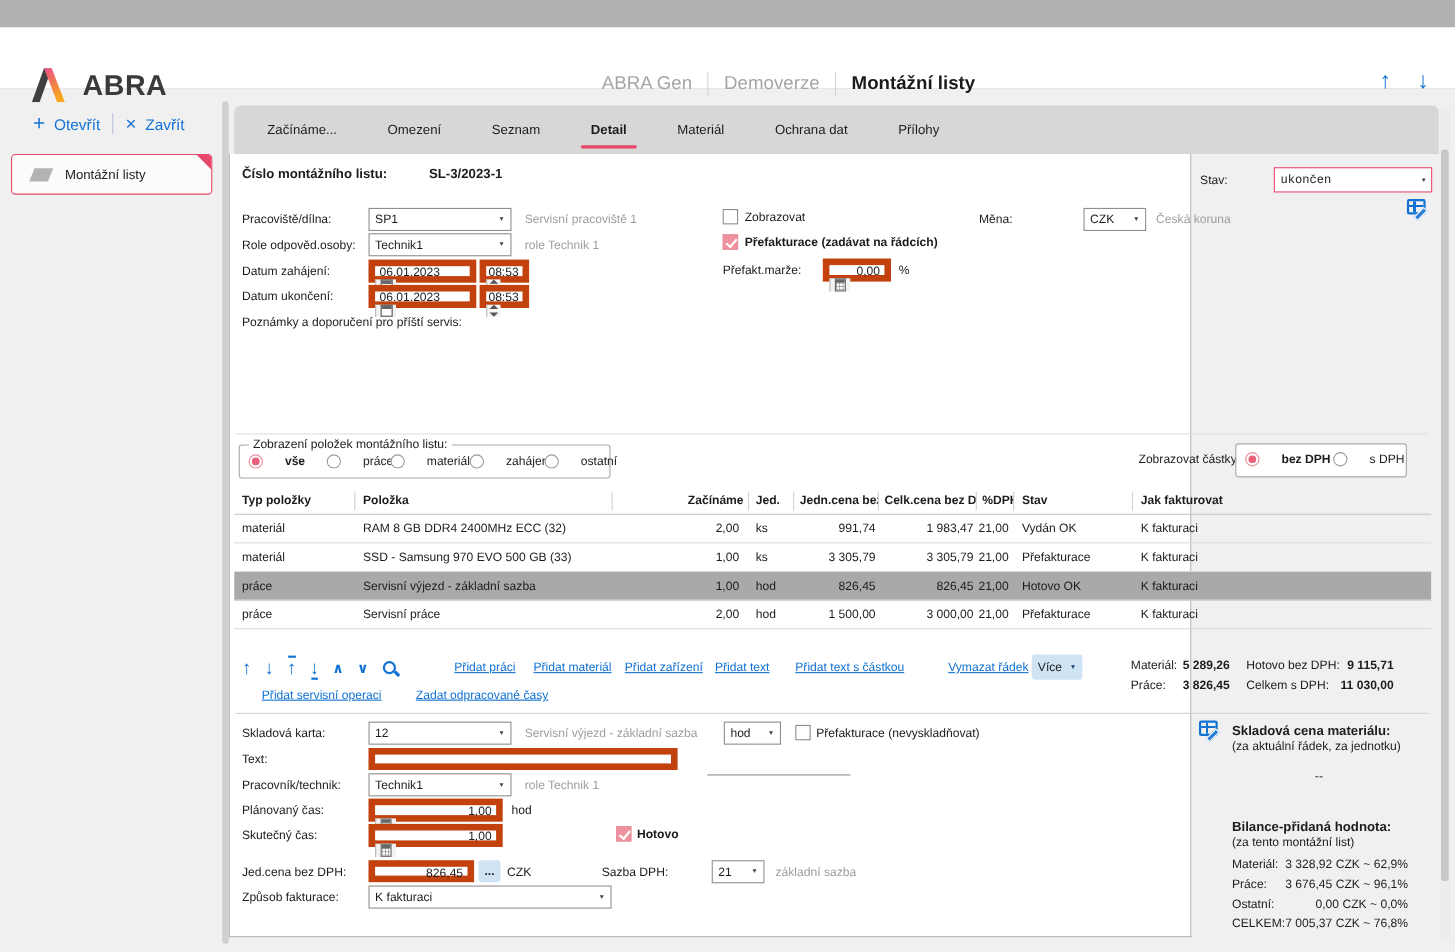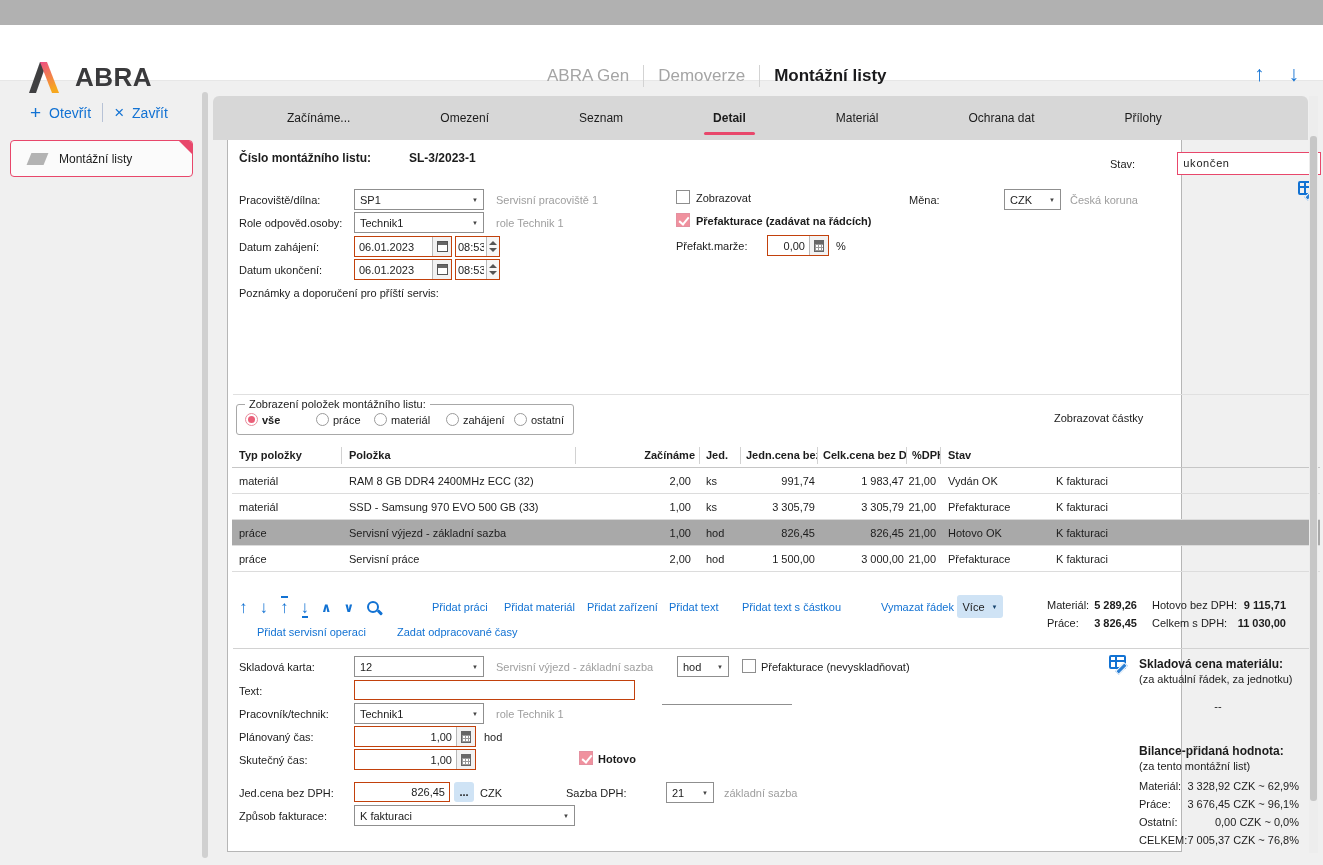--- a/index.html
+++ b/index.html
@@ -27,40 +27,40 @@
   .side-actions .sep { width:1px; height:19px; background:#b7c2d6; }
   .side-actions .act { display:flex; align-items:center; gap:8px; cursor:pointer; }
   .side-tab { position:absolute; left:10px; top:140px; width:183px; height:37px; background:#fbfbfb; border:1px solid #e8476b; border-radius:4px; overflow:hidden; display:flex; align-items:center; padding-left:18px; gap:13px; }
   .side-tab .corner { position:absolute; top:0; right:0; width:0; height:0; border-top:13px solid #e8476b; border-left:13px solid transparent; }
   .para-icon { width:17px; height:12px; background:#b3b3b3; transform:skewX(-22deg); }
   .side-tab-label { font-size:12px; }
   .side-scrollbar { position:absolute; left:202px; top:92px; width:6px; height:766px; background:#d0d0d0; border-radius:3px; }
 
   
   .tabstrip { position:absolute; left:213px; top:96px; width:1095px; height:44px; background:#d7d7d7; border-radius:6px 6px 0 0; display:flex; align-items:center; padding-left:30px; gap:46px; font-size:12px; }
-  .tab { position:relative; height:44px; display:flex; align-items:center; cursor:pointer;margin-left:44px; }
+  .tab { position:relative; height:44px; display:flex; align-items:center; cursor:pointer; }
   .tab.active { font-weight:bold; }
   .tab.active::after { content:""; position:absolute; left:-9px; right:-9px; bottom:5px; height:3px; background:#e8476b; border-radius:2px; }
 
   
-  .panel { position:absolute; left:227px; top:140px; width:955px; height:712px; background:#fff; border:1px solid #b6b6b6; border-top:none; }
+  .panel { position:absolute; left:208px; top:140px; width:875px; height:712px; background:#fff; border:1px solid #b6b6b6; border-top:none; }
   .layer { position:absolute; left:-214px; top:-140px; width:1323px; height:865px; }
 
   .lbl { position:absolute; white-space:nowrap; }
   .b { font-weight:bold; }
   .f12 { font-size:12px; }
   .hint { color:#9e9e9e; }
   .right { text-align:right; }
 
   
   .combo { position:absolute; height:21px; border:1px solid #8f8f8f; background:#fff; display:flex; align-items:center; padding:0 5px; cursor:pointer; }
   .combo .cv { flex:1; overflow:hidden; white-space:nowrap; }
   .combo::after { content:"▼"; font-size:6px; color:#444; margin-left:6px; flex:none; }
   .combo.red { border-color:#e8476b; height:23px;font-family:Liberation Mono, monospace; }
-  .fld { position:absolute; display:flex; align-items:stretch; border:1px solid #c2410c; background:#fff; height:21px; }
+  .fld { position:absolute; display:flex; align-items:stretch; border:6px solid #c2410c; background:#fff; height:21px;flex-direction:column; }
   .fld input { border:none; outline:none; flex:1; min-width:0; font:11px "Liberation Sans","DejaVu Sans",sans-serif; padding:0 4px; background:transparent; color:#1c1c1c; }
   .fld input.rt { text-align:right; }
   .fld-btn { width:19px; flex:none; border-left:1px solid #b9b9b9; background:#f2f2f2; display:flex; align-items:center; justify-content:center; cursor:pointer; }
   .spin { width:13px; flex:none; border-left:1px solid #b9b9b9; background:#f6f6f6; display:flex; flex-direction:column; align-items:center; justify-content:center; gap:3px; cursor:pointer; }
   .tri-up { width:0; height:0; border-left:4px solid transparent; border-right:4px solid transparent; border-bottom:4px solid #555; }
   .tri-dn { width:0; height:0; border-left:4px solid transparent; border-right:4px solid transparent; border-top:4px solid #555; }
   .cal { width:11px; height:11px; border:1px solid #555; background:linear-gradient(#666 0 3px, #fff 3px); }
   .calc { width:10px; height:12px; border:1px solid #666; background-color:#fff; background-image:linear-gradient(#999 1px, transparent 1px),linear-gradient(90deg,#999 1px, transparent 1px); background-size:3px 3px; background-position:0 3px; position:relative; }
   .calc::before { content:""; position:absolute; left:0; right:0; top:0; height:3px; background:#666; }
 
@@ -80,21 +80,21 @@
   
   .ta { position:absolute; left:225px; top:301px; width:396px; height:74px; border:1px solid #a3a3a3; background:#fff; padding:3px 22px 3px 5px; cursor:text; }
   .ta-sb { position:absolute; top:1px; right:1px; bottom:1px; width:16px; background:#f1f1f1; display:flex; flex-direction:column; justify-content:space-between; align-items:center; padding:2px 0; }
   .ta-sb .tri-up, .ta-sb .tri-dn { border-left-width:4px; border-right-width:4px; opacity:.45; }
 
   .divline { position:absolute; height:1px; background:#e0e0e0; }
 
   
   .gbox { position:absolute; border:1px solid #a8a8a8; border-radius:3px; background:#fff; }
   .gbox .legend { position:absolute; top:-7px; left:8px; background:#fff; padding:0 4px; white-space:nowrap; }
-  .fopt { position:absolute; top:8px; display:flex; align-items:flex-end; gap:4px; }
+  .fopt { position:absolute; top:8px; display:flex; align-items:flex-end; gap:20px; }
 
   
   .tbl { position:absolute; left:218px; top:443px; width:1088px; }
   .trow { display:grid; grid-template-columns:110px 234px 124px 41px 77px 89px 34px 108px 1fr; align-items:center; }
   .thead { height:25px; border-bottom:1px solid #c6c6c6; font-weight:bold; }
   .thead > span { border-right:1px solid #d2d2d2; height:17px; line-height:17px; }
   .thead > span:last-child { border-right:none; }
   .tbody { height:26px; border-bottom:1px solid #dcdcdc; cursor:pointer; }
   .tbody.sel { background:#a9a9a9; }
   .trow > span { overflow:hidden; white-space:nowrap; padding-left:7px; }
@@ -108,21 +108,21 @@
 
   
   .tb-icons { position:absolute; left:225px; top:599px; display:flex; align-items:center; gap:12px; }
   .tb-ico { font-size:17px; font-weight:bold; color:#1272d3; position:relative; line-height:1; cursor:pointer; }
   .tb-ico.sm { font-size:13px; }
   .bar-top::before { content:""; position:absolute; top:-3px; left:1px; right:1px; height:2px; background:#1272d3; }
   .bar-bot::after { content:""; position:absolute; bottom:-2px; left:1px; right:1px; height:2px; background:#1272d3; }
   .search-icon { position:relative; width:16px; height:16px; cursor:pointer; }
   .search-icon::before { content:""; position:absolute; left:1px; top:1px; width:8px; height:8px; border:2px solid #1272d3; border-radius:50%; }
   .search-icon::after { content:""; position:absolute; left:11px; top:11px; width:6px; height:2.5px; background:#1272d3; transform:rotate(45deg); border-radius:1px; }
-  .lnk { position:absolute; color:#1272d3; white-space:nowrap; cursor:pointer; }
+  .lnk { position:absolute; color:#1272d3; text-decoration:underline; white-space:nowrap; cursor:pointer; }
   .btn-blue { position:absolute; background:#cfe3f5; border-radius:3px; display:flex; align-items:center; justify-content:center; gap:7px; cursor:pointer; }
   .btn-blue .dv { font-size:6px; color:#16436e; }
 
   
   .birow { position:absolute; left:1125px; width:160px; display:flex; justify-content:space-between; white-space:nowrap; }
 
   
   .vscroll { position:absolute; left:1309px; top:96px; width:9px; height:757px; background:#ededed; }
   .vscroll .thumb { position:absolute; left:1px; top:40px; width:7px; height:665px; background:#c7c7c7; border-radius:3px; }
 </style>
@@ -281,31 +281,42 @@
           <span class="rad"></span>
           <span>zahájení</span>
         </span>
         <span class="fopt" style="left:277px">
           <span class="rad"></span>
           <span>ostatní</span>
         </span>
       </div>
 
       <span class="lbl" style="left:1040px;top:412px">Zobrazovat částky</span>
+      <div class="gbox" style="left:1128px;top:403px;width:156px;height:31px">
+        <span class="fopt" style="left:8px;top:7px">
+          <span class="rad on"></span>
+          <span class="b">bez DPH</span>
+        </span>
+        <span class="fopt" style="left:88px;top:7px">
+          <span class="rad"></span>
+          <span>s DPH</span>
+        </span>
+      </div>
 
       <div class="tbl">
         <div class="trow thead">
           <span>Typ položky</span>
           <span>Položka</span>
           <span class="right">Začínáme</span>
           <span>Jed.</span>
           <span>Jedn.cena bez ...</span>
           <span>Celk.cena bez DPH</span>
           <span>%DPH</span>
           <span>Stav</span>
+          <span>Jak fakturovat</span>
         </div>
         <div class="trow tbody">
           <span>materiál</span>
             <span>RAM 8 GB DDR4 2400MHz ECC (32)</span>
             <span>2,00</span>
             <span>ks</span>
             <span>991,74</span>
             <span>1 983,47</span>
             <span>21,00</span>
             <span>Vydán OK</span>

